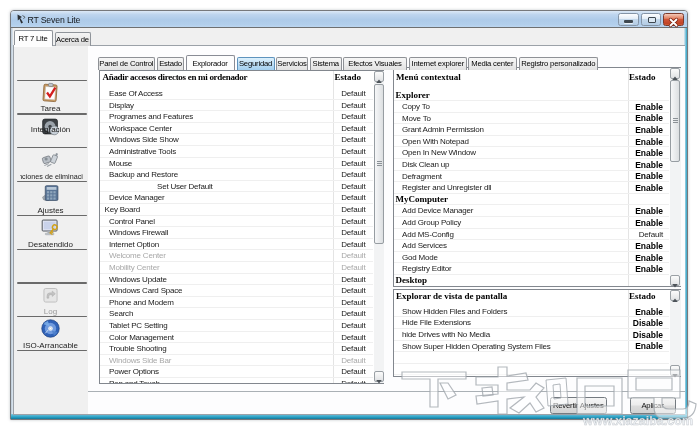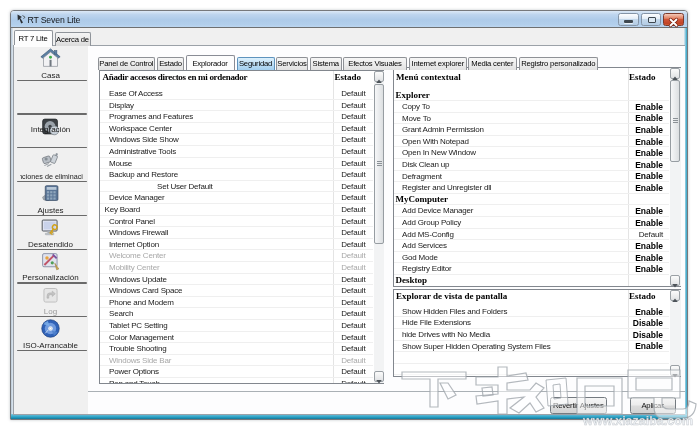--- a/index.html
+++ b/index.html
@@ -35,31 +35,30 @@
       </svg></div>
 
 <div class="ab" style="left:13px;top:45px;width:672px;height:370px;background:#f0f0f0;border:1px solid #9ba1a8;"></div>
 <div class="ab tb" style="left:13.5px;top:30px;width:39px;height:16px;background:#fdfdfd;border:1px solid #8f949a;border-bottom:none;border-radius:2px 2px 0 0;line-height:16px;z-index:3;">RT 7 Lite</div>
 <div class="ab tb" style="left:54.5px;top:31.5px;width:36px;height:14px;background:linear-gradient(#f4f4f4,#e9e9e9 50%,#dadada);border:1px solid #8f949a;border-bottom:none;border-radius:2px 2px 0 0;line-height:14px;">Acerca de</div>
 <div class="ab" style="left:14px;top:45.2px;width:38px;height:2.2px;background:#fdfdfd;z-index:3;"></div>
 
 <div class="ab" style="left:87.5px;top:45.8px;width:597px;height:368.5px;background:#fdfdfe;"></div>
 <div class="ab" style="left:87.5px;top:391px;width:597px;height:1px;background:#aab0b5;"></div>
 
-<div class="ab" style="left:20px;top:46.0px;width:67px;height:33.5px;overflow:hidden;text-align:center;">
-<div class="ab" style="left:20px;top:2px;"><svg width="21" height="21" viewBox="0 0 24 24">
-          <polygon points="12,1 23,10 20,12 12,5 4,12 1,10" fill="#5b7fa3" stroke="#3e5a78" stroke-width="0.8"></polygon>
-          <polygon points="12,4.5 20,11 20,21 4,21 4,11" fill="#f2f2f4" stroke="#8a8f96" stroke-width="0.8"></polygon>
-          <rect x="16.7" y="3" width="2.6" height="4" fill="#5b7fa3" stroke="#3e5a78" stroke-width="0.6"></rect>
-          <circle cx="12" cy="10.5" r="1.7" fill="#3fae49"></circle>
-          <rect x="10.9" y="13.5" width="2.3" height="7.5" fill="#707880"></rect>
-        </svg></div>
-<div class="ab" style="left:-18px;top:24.5px;width:97px;font-size:8px;color:#1c1c1c;white-space:nowrap;">Casa</div>
-</div>
 <div class="ab" style="left:17px;top:79.5px;width:70px;height:1.4px;background:#6a6a6a;border-radius:1px;"></div>
+<div class="ab" style="left:20px;top:79.8px;width:67px;height:33.5px;overflow:hidden;text-align:center;">
+<div class="ab" style="left:20px;top:2px;"><svg width="21" height="21" viewBox="0 0 24 24">
+          <rect x="4" y="3" width="15" height="19" rx="1.5" transform="rotate(4 12 12)" fill="#c99a62" stroke="#8a6134" stroke-width="0.9"></rect>
+          <rect x="6" y="5.5" width="11.4" height="14.5" transform="rotate(4 12 12)" fill="#fdfdfd" stroke="#b9b9b9" stroke-width="0.5"></rect>
+          <rect x="9.2" y="1.6" width="5" height="3.4" rx="1" transform="rotate(4 12 12)" fill="#c2c6cc" stroke="#70757c" stroke-width="0.7"></rect>
+          <path d="M8 12 L11.3 16.5 L17.5 6.5" fill="none" stroke="#d41f1f" stroke-width="2.6"></path>
+        </svg></div>
+<div class="ab" style="left:-18px;top:24.5px;width:97px;font-size:8px;color:#1c1c1c;white-space:nowrap;">Tarea</div>
+</div>
 <div class="ab" style="left:17px;top:113.3px;width:70px;height:1.4px;background:#6a6a6a;border-radius:1px;"></div>
 <div class="ab" style="left:20px;top:113.6px;width:67px;height:33.5px;overflow:hidden;text-align:center;">
 <div class="ab" style="left:20px;top:2px;"><svg width="21" height="21" viewBox="0 0 24 24">
           <rect x="3" y="3.5" width="17" height="17" rx="2.5" fill="#3c4044" stroke="#232629" stroke-width="0.8"></rect>
           <circle cx="11.5" cy="12" r="6.2" fill="#9aa2aa"></circle>
           <circle cx="11.5" cy="12" r="2" fill="#3c4044"></circle>
           <circle cx="16.5" cy="16.5" r="5" fill="#c8d0d8" stroke="#70787e" stroke-width="0.7"></circle>
           <circle cx="16.5" cy="16.5" r="1.6" fill="#fff" stroke="#8a9096" stroke-width="0.5"></circle>
         </svg></div>
 <div class="ab" style="left:-18px;top:11px;width:97px;font-size:8px;color:#1c1c1c;white-space:nowrap;">Integración</div>
@@ -105,31 +104,20 @@
           <g transform="rotate(38 15 14)">
             <circle cx="15" cy="11" r="2.6" fill="none" stroke="#d2a117" stroke-width="1.6"></circle>
             <rect x="14.2" y="13.2" width="1.7" height="7" fill="#d2a117"></rect>
             <rect x="15.6" y="16.5" width="2" height="1.4" fill="#d2a117"></rect>
             <rect x="15.6" y="18.6" width="2.6" height="1.4" fill="#d2a117"></rect>
           </g>
         </svg></div>
 <div class="ab" style="left:-18px;top:24.5px;width:97px;font-size:8px;color:#1c1c1c;white-space:nowrap;">Desatendido</div>
 </div>
 <div class="ab" style="left:17px;top:248.5px;width:70px;height:1.4px;background:#6a6a6a;border-radius:1px;"></div>
-<div class="ab" style="left:20px;top:248.8px;width:67px;height:33.5px;overflow:hidden;text-align:center;">
-<div class="ab" style="left:20px;top:2px;"><svg width="21" height="21" viewBox="0 0 24 24">
-          <rect x="3" y="3" width="16.5" height="15" rx="1.5" fill="#dfe2ee" stroke="#8289a0" stroke-width="1"></rect>
-          <path d="M5 16 L16 5" stroke="#c05468" stroke-width="2.2"></path>
-          <path d="M14.5 3.8 L19 8.5" stroke="#7a4f9e" stroke-width="2"></path>
-          <circle cx="8" cy="8" r="2" fill="#e8a33d"></circle>
-          <circle cx="14" cy="13.5" r="1.8" fill="#4f9e57"></circle>
-          <path d="M17 14 L21.5 20.5 L19 21.5 Z" fill="#caa94e" stroke="#97793a" stroke-width="0.6"></path>
-        </svg></div>
-<div class="ab" style="left:-18px;top:24.5px;width:97px;font-size:8px;color:#1c1c1c;white-space:nowrap;">Personalización</div>
-</div>
 <div class="ab" style="left:17px;top:282.3px;width:70px;height:1.4px;background:#6a6a6a;border-radius:1px;"></div>
 <div class="ab" style="left:20px;top:282.6px;width:67px;height:33.5px;overflow:hidden;text-align:center;">
 <div class="ab" style="left:20px;top:2px;"><svg width="21" height="21" viewBox="0 0 24 24" opacity="0.75">
           <rect x="4.5" y="4" width="15" height="15.5" rx="2" fill="#e3e3e3" stroke="#a9a9a9" stroke-width="1"></rect>
           <path d="M8 13 Q8 9 11 9 L14 9 L14 7 L17.5 10 L14 13 L14 11 L11.5 11 Q10 11 10 13 L10 15 L8 15 Z" fill="#b5b5b5" stroke="#949494" stroke-width="0.6"></path>
         </svg></div>
 <div class="ab" style="left:-18px;top:24.5px;width:97px;font-size:8px;color:#9b9b9b;white-space:nowrap;">Log</div>
 </div>
 <div class="ab" style="left:17px;top:316.1px;width:70px;height:1.4px;background:#6a6a6a;border-radius:1px;"></div>
 <div class="ab" style="left:20px;top:316.4px;width:67px;height:33.5px;overflow:hidden;text-align:center;">

